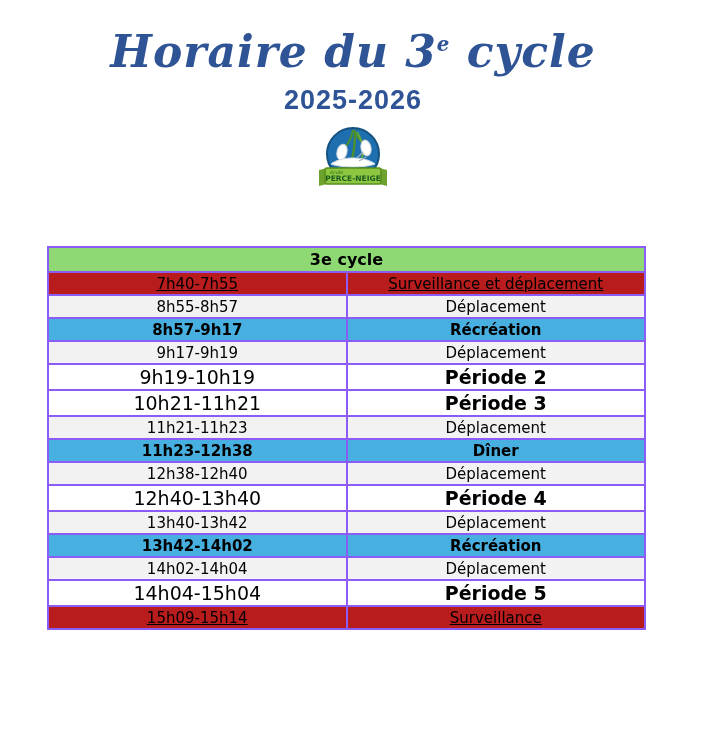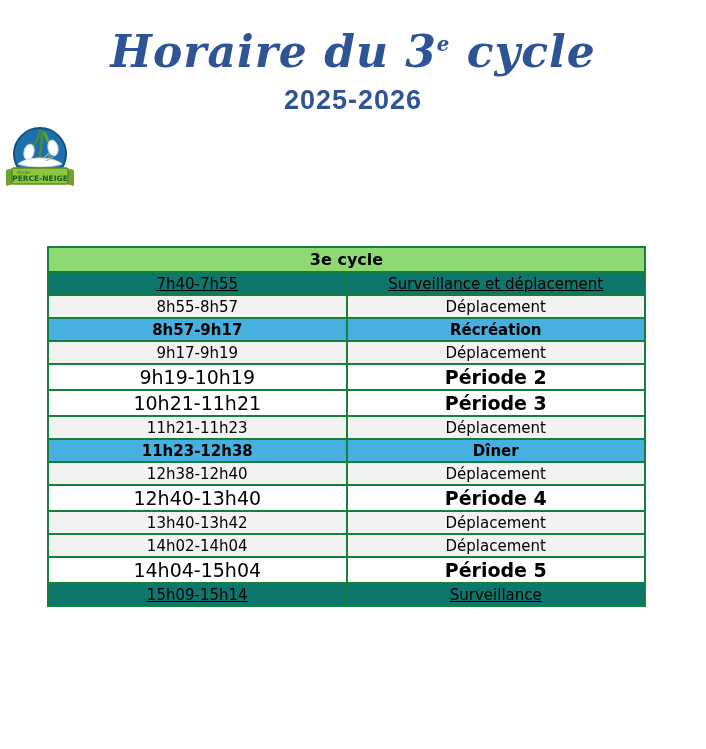--- a/index.html
+++ b/index.html
@@ -11,32 +11,32 @@
   .title {
     margin-top:26px; text-align:center;
     font-family:"DejaVu Serif", serif; font-style:italic; font-weight:bold;
     color:#2f5496; font-size:44px; letter-spacing:1px;
   }
   .title sup { font-size:0.45em; vertical-align:super; }
   .year {
     margin-top:8px; text-align:center; color:#2f5496; font-weight:bold;
     font-size:27px; font-family:"Liberation Sans", sans-serif; letter-spacing:1px;
   }
-  .logo-wrap { margin-top:8px; }
+  .logo-wrap { margin-top:8px; text-align:center; }
   table.schedule {
     position:absolute; left:47px; top:246px; width:599px;
     border-collapse:collapse; table-layout:fixed;
   }
   .schedule th, .schedule td {
-    border:2px solid #15803d; text-align:center; vertical-align:middle;
+    border:2px solid #8b5cf6; text-align:center; vertical-align:middle;
     padding:1px 4px; font-size:15px; color:#000; height:23px;
     overflow:hidden; white-space:nowrap;
   }
   .schedule th.cycle-header { background:#8ed973; font-size:16px; font-weight:bold; height:25px; }
-  tr.row-yellow td { background:#0f766e; text-decoration:underline; }
+  tr.row-yellow td { background:#b91c1c; text-decoration:underline; }
   tr.row-gray td { background:#f2f2f2; }
   tr.row-white td { background:#ffffff; }
   tr.row-blue td { background:#47b0e0; font-weight:bold; }
   tr.row-large td { font-size:19px; height:20px; }
   td.activity-bold { font-weight:bold; }
 </style>
 </head>
 <body>
 
 <div class="page">
@@ -118,20 +118,24 @@
         <td>Déplacement</td>
       </tr>
       <tr class="row-white row-large">
         <td>12h40-13h40</td>
         <td class="activity-bold">Période 4</td>
       </tr>
       <tr class="row-gray">
         <td>13h40-13h42</td>
         <td>Déplacement</td>
       </tr>
+      <tr class="row-blue">
+        <td>13h42-14h02</td>
+        <td>Récréation</td>
+      </tr>
       <tr class="row-gray">
         <td>14h02-14h04</td>
         <td>Déplacement</td>
       </tr>
       <tr class="row-white row-large">
         <td>14h04-15h04</td>
         <td class="activity-bold">Période 5</td>
       </tr>
       <tr class="row-yellow">
         <td>15h09-15h14</td>

